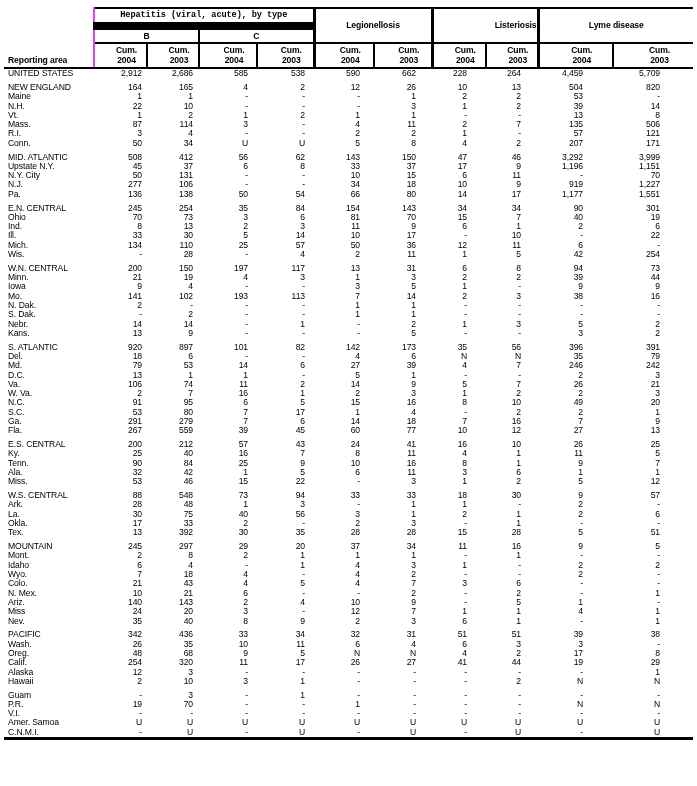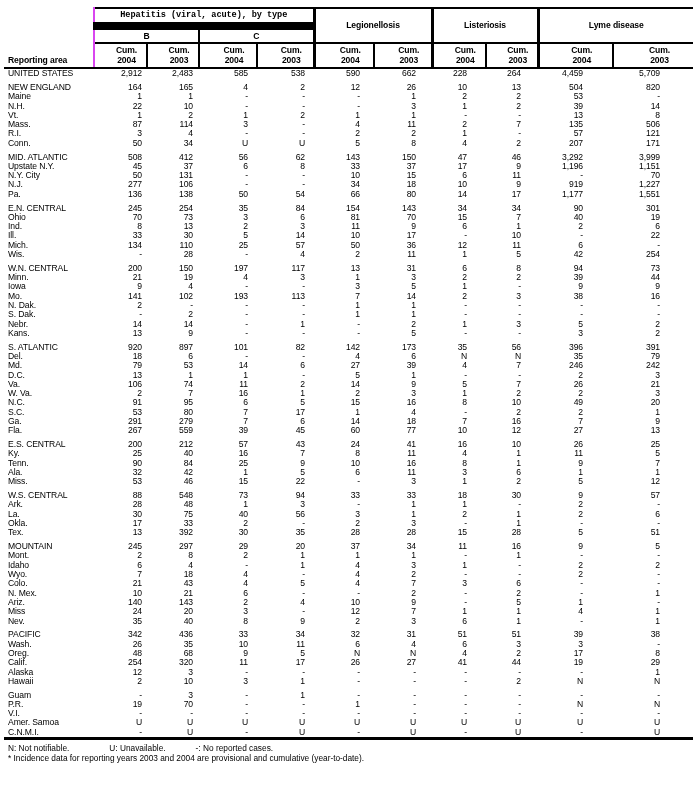--- a/index.html
+++ b/index.html
@@ -36,21 +36,21 @@
   th.ra-h {
     text-align: left; vertical-align: bottom;
     padding: 0 0 2px 4px;
     border-right: 2px solid #d946ef; border-bottom: 2px solid #000;
   }
   tr.h1 th { border-top: 2px solid #000; }
   tr.h1 th.ra-h { border-top: none; }
   th.grp { line-height: 13px; height: 13px; }
   th.grp-hep   { border-right: 3px solid #000; border-bottom: 8px solid #000000; font-family: Liberation Mono, monospace; }
   th.grp-leg   { border-right: 3px solid #000; border-bottom: 2px solid #000; margin-left: 43px; }
-  th.grp-lis   { border-right: 3px solid #000; border-bottom: 2px solid #000; }
+  th.grp-lis   { border-right: 3px solid #000; border-bottom: 2px solid #000; text-align: right; }
   th.grp-lyme  { border-bottom: 2px solid #000; }
   tr.h2 th { line-height: 12px; height: 12px; border-bottom: 2px solid #000; }
   th.sub-b { border-right: 2px solid #000; }
   th.sub-c { border-right: 3px solid #000; }
   tr.h3 th { padding: 2px 0 2px 12px; line-height: 9.6px; border-bottom: 2px solid #000; }
   tr.h3 th.k2, tr.h3 th.k4, tr.h3 th.k6, tr.h3 th.k8, tr.h3 th.k10 { border-left: 2px solid #000; }
   tr.h3 th.k3 { border-left: 2px solid #000; }
   tr.h3 th.k5, tr.h3 th.k7, tr.h3 th.k9 { border-left: 3px solid #000; }
 
   tbody td {
@@ -142,21 +142,21 @@
           <th class="k10">
             <div>Cum.</div>
             <div>2003</div>
           </th>
         </tr>
     </thead>
     <tbody id="tbody">
         <tr>
           <td class="ra">UNITED STATES</td>
           <td class="c1">2,912</td>
-          <td class="c2">2,483</td>
+          <td class="c2">2,686</td>
           <td class="c3">585</td>
           <td class="c4">538</td>
           <td class="c5">590</td>
           <td class="c6">662</td>
           <td class="c7">228</td>
           <td class="c8">264</td>
           <td class="c9">4,459</td>
           <td class="c10">5,709</td>
         </tr>
         <tr class="sect">
@@ -1013,20 +1013,14 @@
           <td class="c5">-</td>
           <td class="c6">U</td>
           <td class="c7">-</td>
           <td class="c8">U</td>
           <td class="c9">-</td>
           <td class="c10">U</td>
         </tr>
       </tbody>
   </table>
 
-  <div class="footnotes">
-    <div>
-      <span class="fn-gap1">N: Not notifiable.</span><span class="fn-gap2">U: Unavailable.</span><span>-: No reported cases.</span>
-    </div>
-    <div>* Incidence data for reporting years 2003 and 2004 are provisional and cumulative (year-to-date).</div>
-  </div>
 
 </div>
 
 </body></html>

